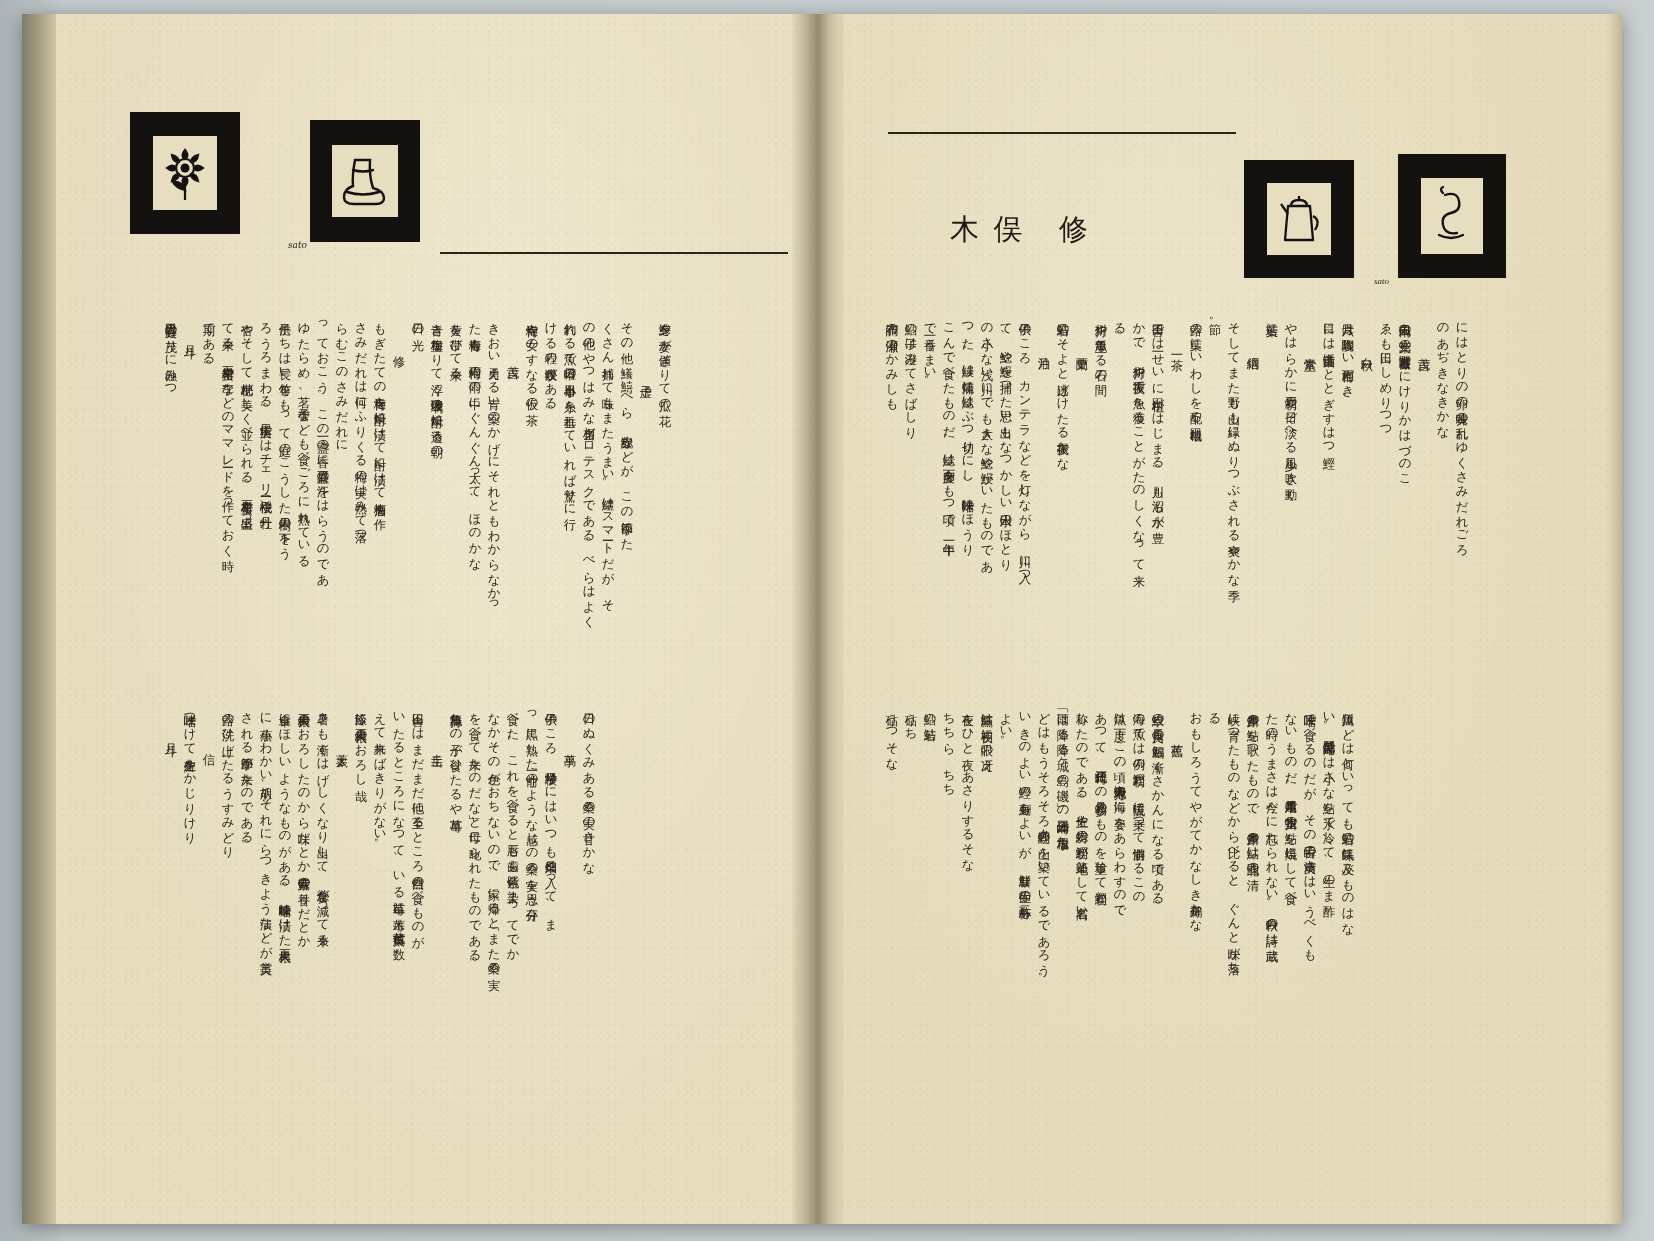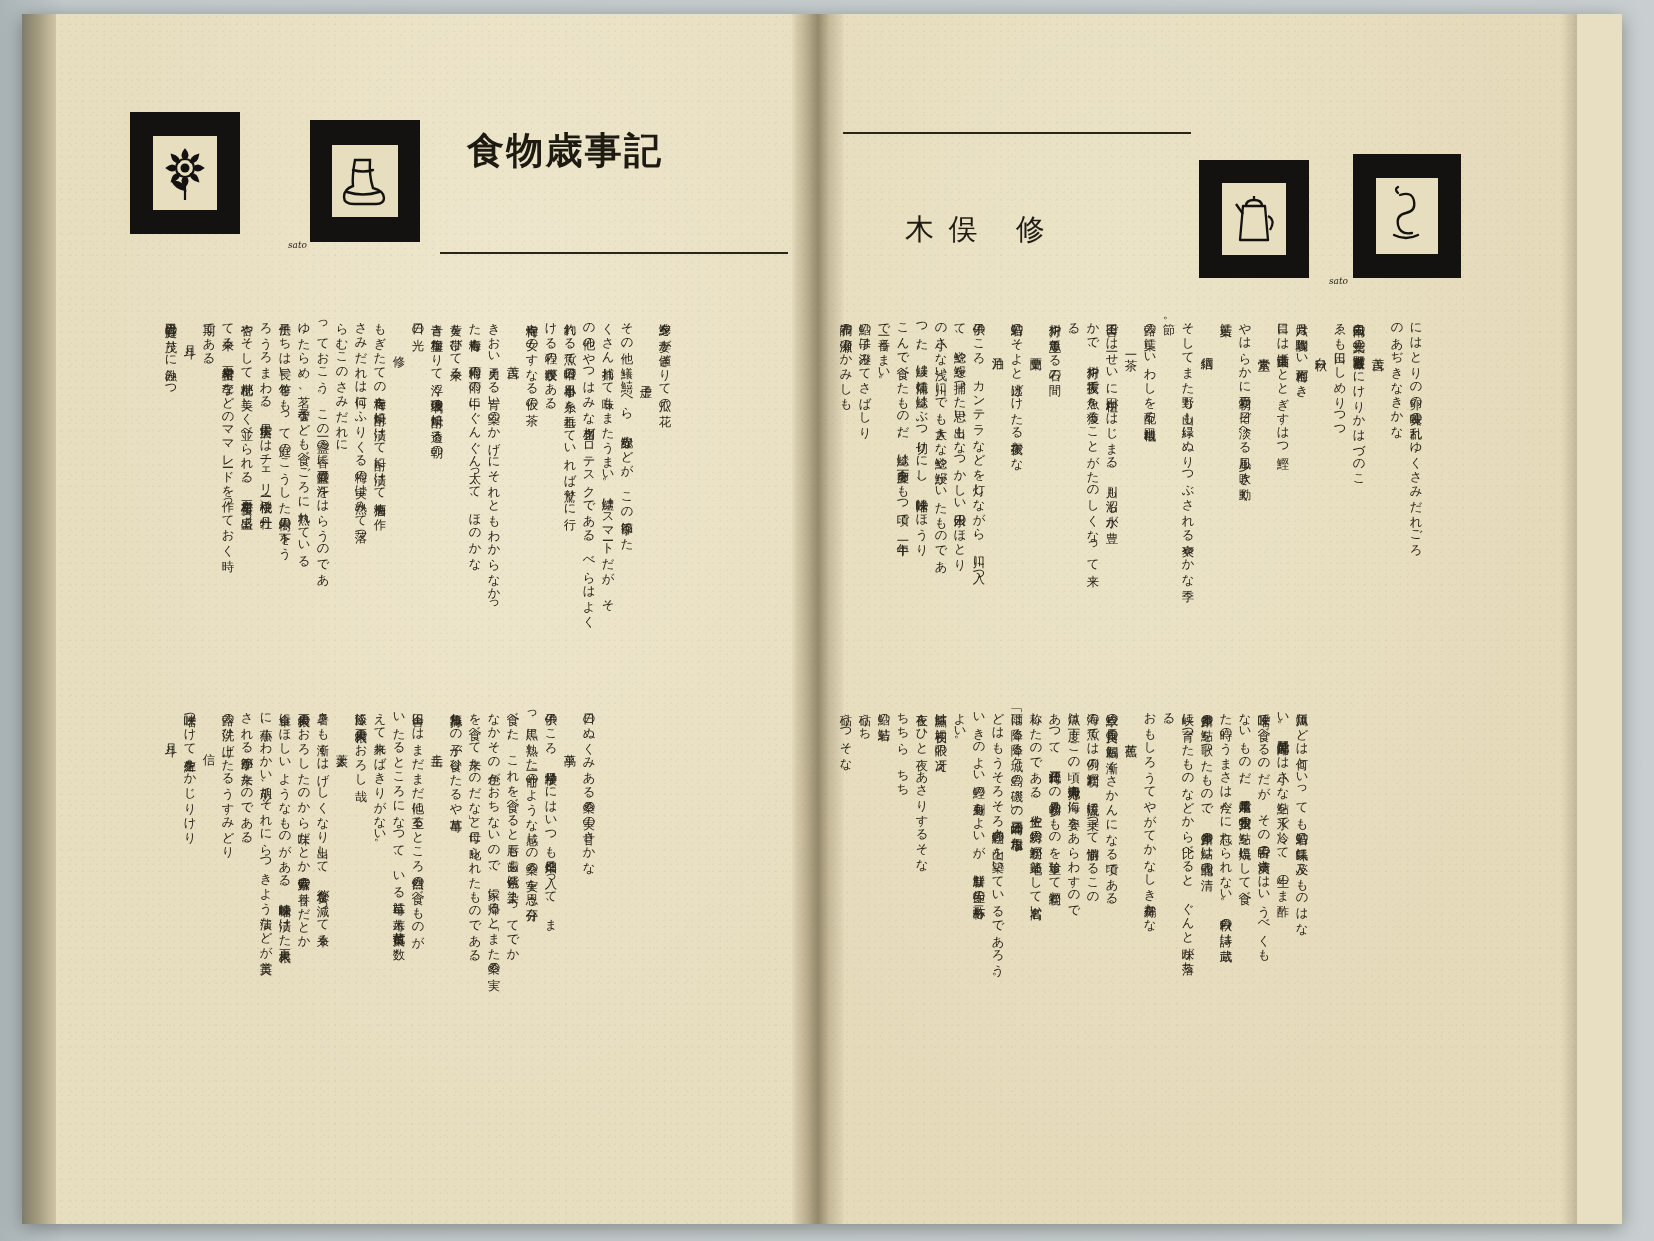--- a/index.html
+++ b/index.html
@@ -38,25 +38,26 @@
       #e6dcbe;
   }
   .page.left {
     left: 30px;
     width: 760px;
     background:
       radial-gradient(ellipse at 60% 30%, rgba(255,252,235,.35), rgba(255,252,235,0) 65%),
       #e7ddbf;
   }
   .page.right {
-    left: 773px;
+    left: 818px;
     width: 782px;
     background:
       radial-gradient(ellipse at 40% 30%, rgba(255,252,235,.30), rgba(255,252,235,0) 65%),
       #e5dbbb;
+    font-family: Liberation Serif, serif;
   }
   
   .gutter {
     position: absolute;
     left: 770px; top: 0;
     width: 52px; height: 100%;
     background: linear-gradient(90deg,
        rgba(120,105,70,.05) 0%,
        rgba(120,105,70,.35) 25%,
        rgba(80,68,40,.55) 50%,
@@ -191,21 +192,20 @@
             <g fill="none" stroke="#141210" stroke-width="2.4" stroke-linecap="round">
               <path d="M18 10 q-3 16 -2 26 q-9 3 -9 11 q0 7 10 7 l22 0 q8 0 8 -6 q0 -7 -11 -10 q-4 -12 -3 -28Z"></path>
               <path d="M16 20 q10 3 20 0"></path>
               <path d="M10 42 q16 5 32 0"></path>
             </g>
           </svg>
         </div>
       </div>
       <div class="sig" style="left:236px; top:226px;">sato</div>
 
-      <div class="title-main" style="left:415px; top:112px;">食物歳事記</div>
 
       <div class="rule" style="left:388px; top:238px; width:348px;"></div>
 
       <div class="colwrap" style="left:108px; top:300px; height:362px;">
         <div class="col" style="height:300px;">夕鯵を妻が値ぎりて瓜の花</div>
         <div class="col author" style="height:300px;">虚子</div>
         <div class="col" style="height:358px;">その他、鱶、鱚、べら、赤鯢などが、この季節にた</div>
         <div class="col" style="height:358px;">くさん捕れて味もまたうまい。鱧はスマートだが、そ</div>
         <div class="col" style="height:358px;">の他のやつはみな相当グロテスクである。べらはよく</div>
         <div class="col" style="height:358px;">釣れる魚で日曜の小半日も糸を垂れていれば驚りに行</div>

